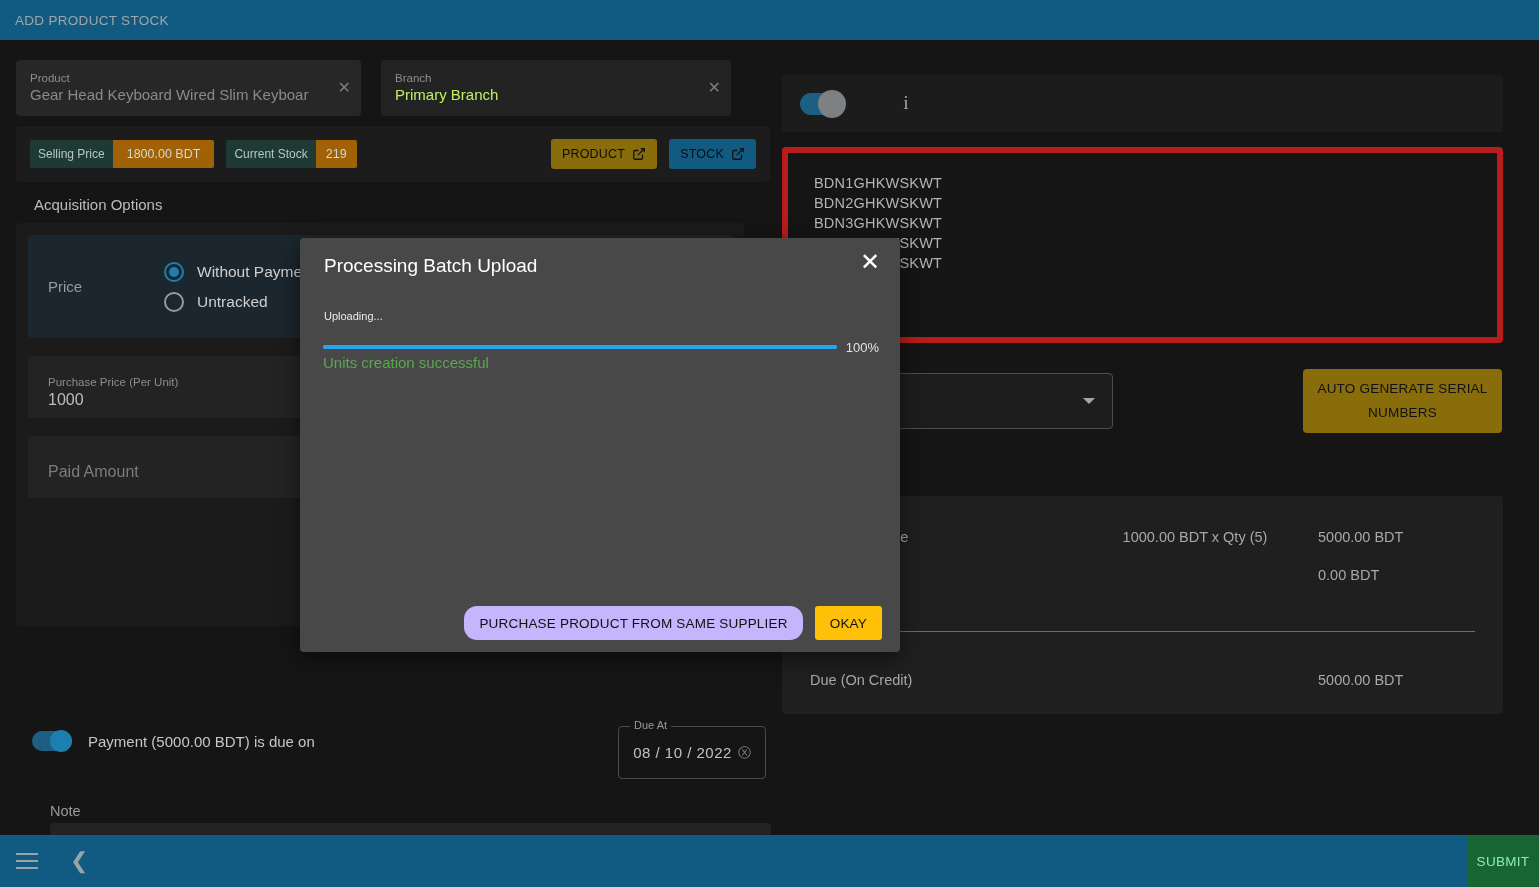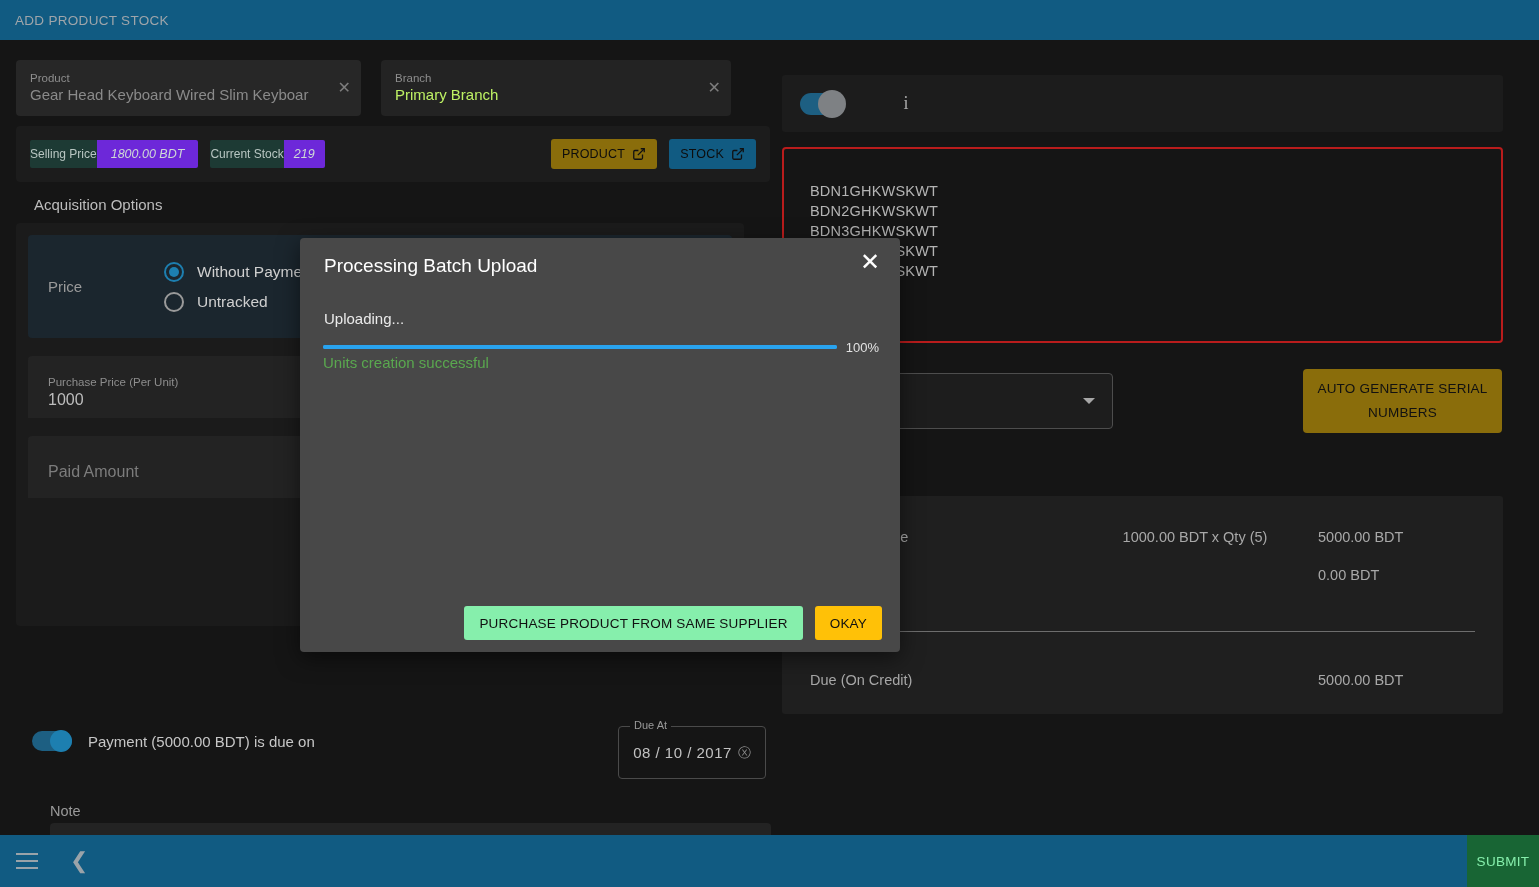--- a/index.html
+++ b/index.html
@@ -73,27 +73,26 @@
     border-radius: 4px;
     height: 56px;
     display: flex; align-items: center;
     padding: 0 14px;
     gap: 12px;
   }
   .chip { display: flex; height: 28px; border-radius: 2px; overflow: hidden; }
   .chip-key {
     background: #1d3a34; color: #b8c6c2;
     font-size: 12px; display: flex; align-items: center;
-    padding: 0 0;
+    padding: 0 8px;
   }
   .chip-val {
-    background: #6d28d9; color: #cfd9d6;
+    background: #a16207; color: #cfd9d6;
     font-size: 12.5px; display: flex; align-items: center;
     padding: 0 14px;
-    font-style: italic;
   }
   .chip.stock .chip-val { padding: 0 10px; }
   .strip-spacer { flex: 1; }
   .lbtn {
     height: 30px; border: none; border-radius: 3px;
     display: inline-flex; align-items: center; gap: 7px;
     padding: 0 11px; font-size: 12.5px; letter-spacing: .2px;
     cursor: pointer; color: #111;
   }
   .lbtn.gold { background: #8a6d0b; color: #0d0d0d; }
@@ -212,24 +211,24 @@
     background: #7e8184;
   }
   .info-icon {
     margin-left: 52px; width: 20px; text-align: center;
     font-size: 18px; color: #a8a8a8; cursor: pointer;
     font-family: "Liberation Serif", serif;
   }
 
   .serial-box {
     margin-top: 15px;
-    border: 2px solid #b91c1c;
+    border: 6px solid #b91c1c;
     border-radius: 4px;
     height: 196px;
-    padding: 32px 26px;
+    padding: 20px 26px;
     overflow: hidden;
   }
   .serial-line {
     font-size: 14.5px; color: #b4b4b4;
     line-height: 20px; letter-spacing: .2px;
     font-family: "Liberation Sans", sans-serif;
   }
 
   .select-row { margin-top: 30px; height: 56px; position: relative; }
   .select-box {
@@ -320,21 +319,21 @@
   }
   .modal-close {
     position: absolute; right: 14px; top: 8px;
     width: 32px; height: 32px;
     display: flex; align-items: center; justify-content: center;
     color: #fff; font-size: 24px; cursor: pointer; line-height: 1;
     font-weight: 400;
   }
   .modal-status {
     position: absolute; left: 24px; top: 72px;
-    font-size: 15px; color: #eaeaea;
+    font-size: 11px; color: #eaeaea;
   }
   .progress-wrap {
     position: absolute; left: 23px; top: 101px;
     width: 556px; height: 16px;
     display: flex; align-items: center; gap: 9px;
   }
   .progress-track {
     width: 515px; height: 4px; border-radius: 2px;
     background: #2196f3;
     position: relative; overflow: hidden;
@@ -351,21 +350,21 @@
   .modal-actions {
     position: absolute; right: 18px; bottom: 12px;
     display: flex; align-items: center; gap: 12px;
   }
   .mbtn {
     border: none; border-radius: 3px;
     height: 34px; padding: 0 15px;
     font-size: 13.5px; letter-spacing: .2px;
     cursor: pointer; color: #111;
   }
-  .mbtn.primary { background: #86efac; }
+  .mbtn.primary { background: #c4b5fd; border-radius: 13px; }
   .mbtn.warn { background: #ffc107; }
 </style>
 </head>
 <body>
 
 <div class="app">
 
   <div class="appbar">
     <div class="appbar-title">ADD PRODUCT STOCK</div>
   </div>
@@ -448,21 +447,21 @@
         <div class="acq-tail"></div>
       </div>
 
       <div class="due-row">
         <div class="switch">
           <span class="knob"></span>
         </div>
         <div class="due-text">Payment (5000.00 BDT) is due on</div>
         <div class="due-at">
           <div class="due-at-legend">Due At</div>
-          <div class="due-at-value">08 / 10 / 2017</div>
+          <div class="due-at-value">08 / 10 / 2022</div>
           <div class="due-at-clear">ⓧ</div>
         </div>
       </div>
 
       <div class="note-label">Note</div>
       <div class="note-area"></div>
     </div>
 
     <div class="right-col">
 

